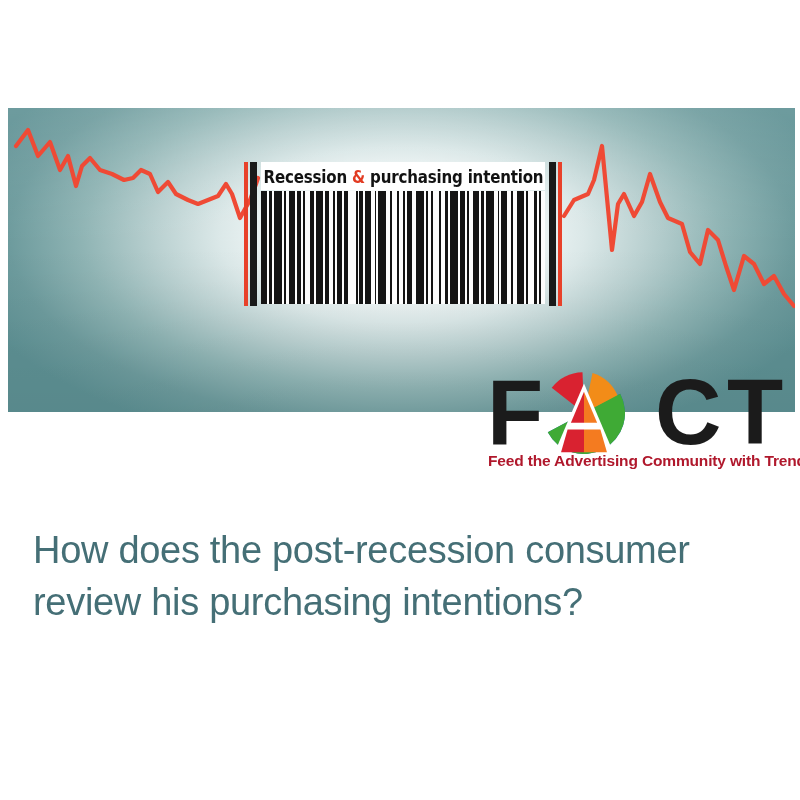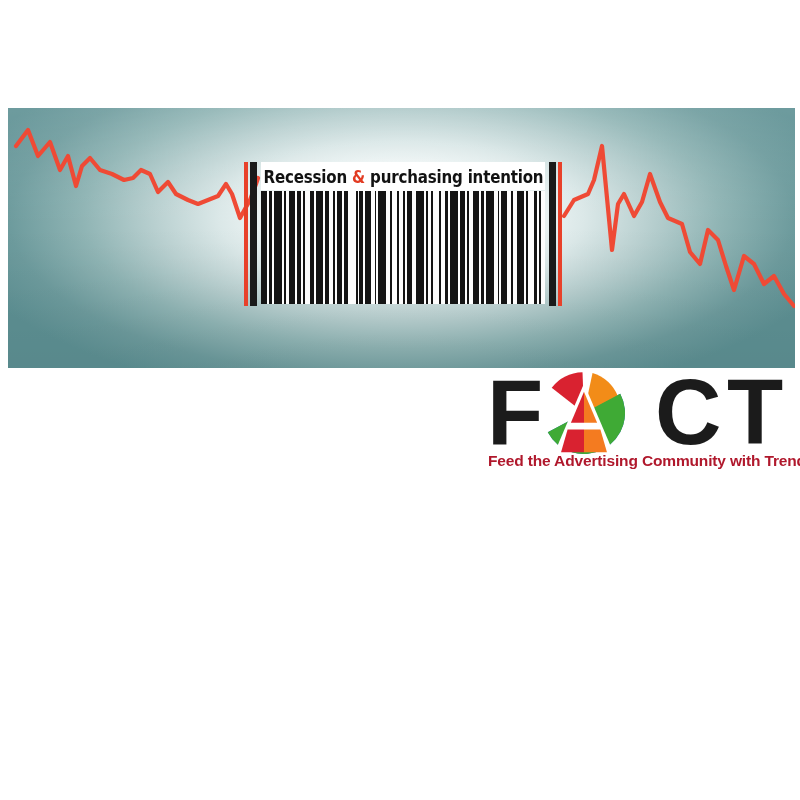--- a/index.html
+++ b/index.html
@@ -14,21 +14,21 @@
     overflow: hidden;
     font-family: "Liberation Sans", sans-serif;
   }
 
   
   #hero-banner {
     position: absolute;
     left: 8px;
     top: 108px;
     width: 787px;
-    height: 260px;
+    height: 304px;
     overflow: hidden;
     background:
       radial-gradient(ellipse 58% 72% at 50% 42%,
         #ffffff 0%,
         #ffffff 16%,
         #f2f7f7 27%,
         #dbe8e8 40%,
         #b9d0d0 54%,
         #8fb4b4 70%,
         #6d9b9d 86%,
@@ -306,14 +306,14 @@
     </svg>
 
     <span class="glyph glyph-c">C</span>
     <span class="glyph glyph-t">T</span>
   </div>
 
   <div id="fact-tagline">Feed the Advertising Community with Trends</div>
 </div>
 
 <div id="title-block">
-  <h1 id="page-title"><br></h1>
+  <h1 id="page-title"><span>How does the post-recession consumer</span><br><span>review his purchasing intentions?</span></h1>
 </div>
 
 </body></html>

